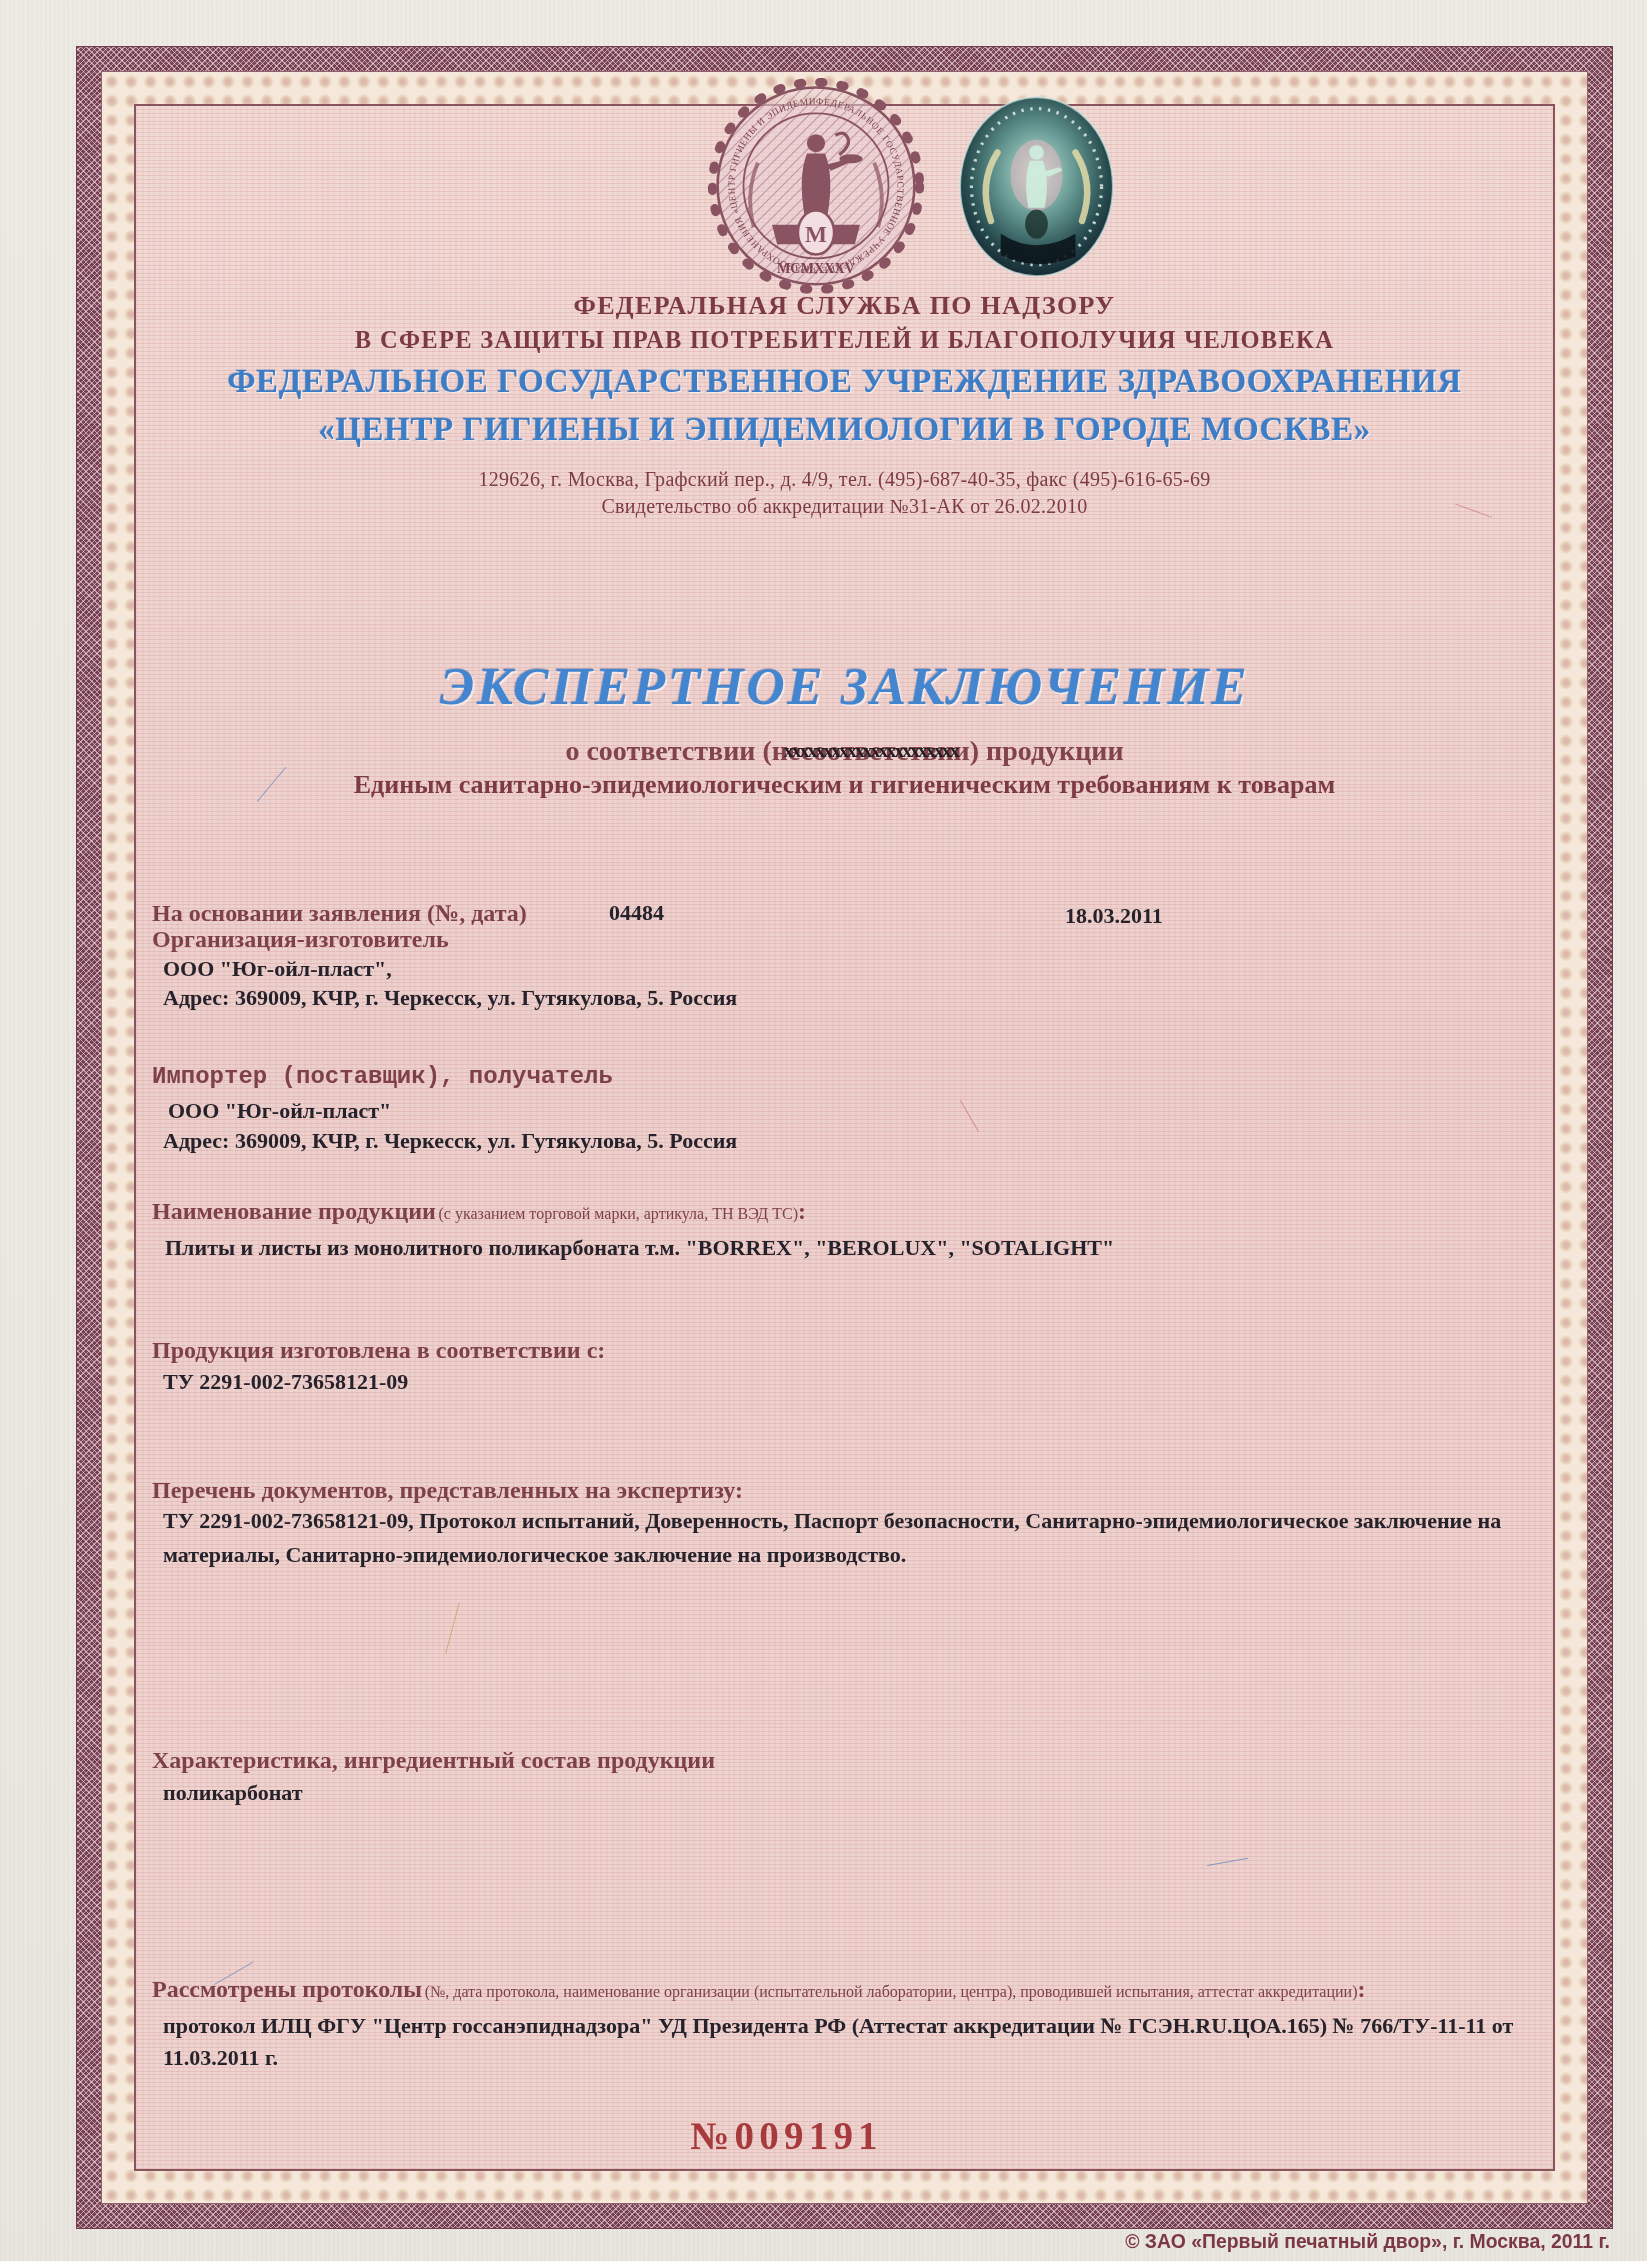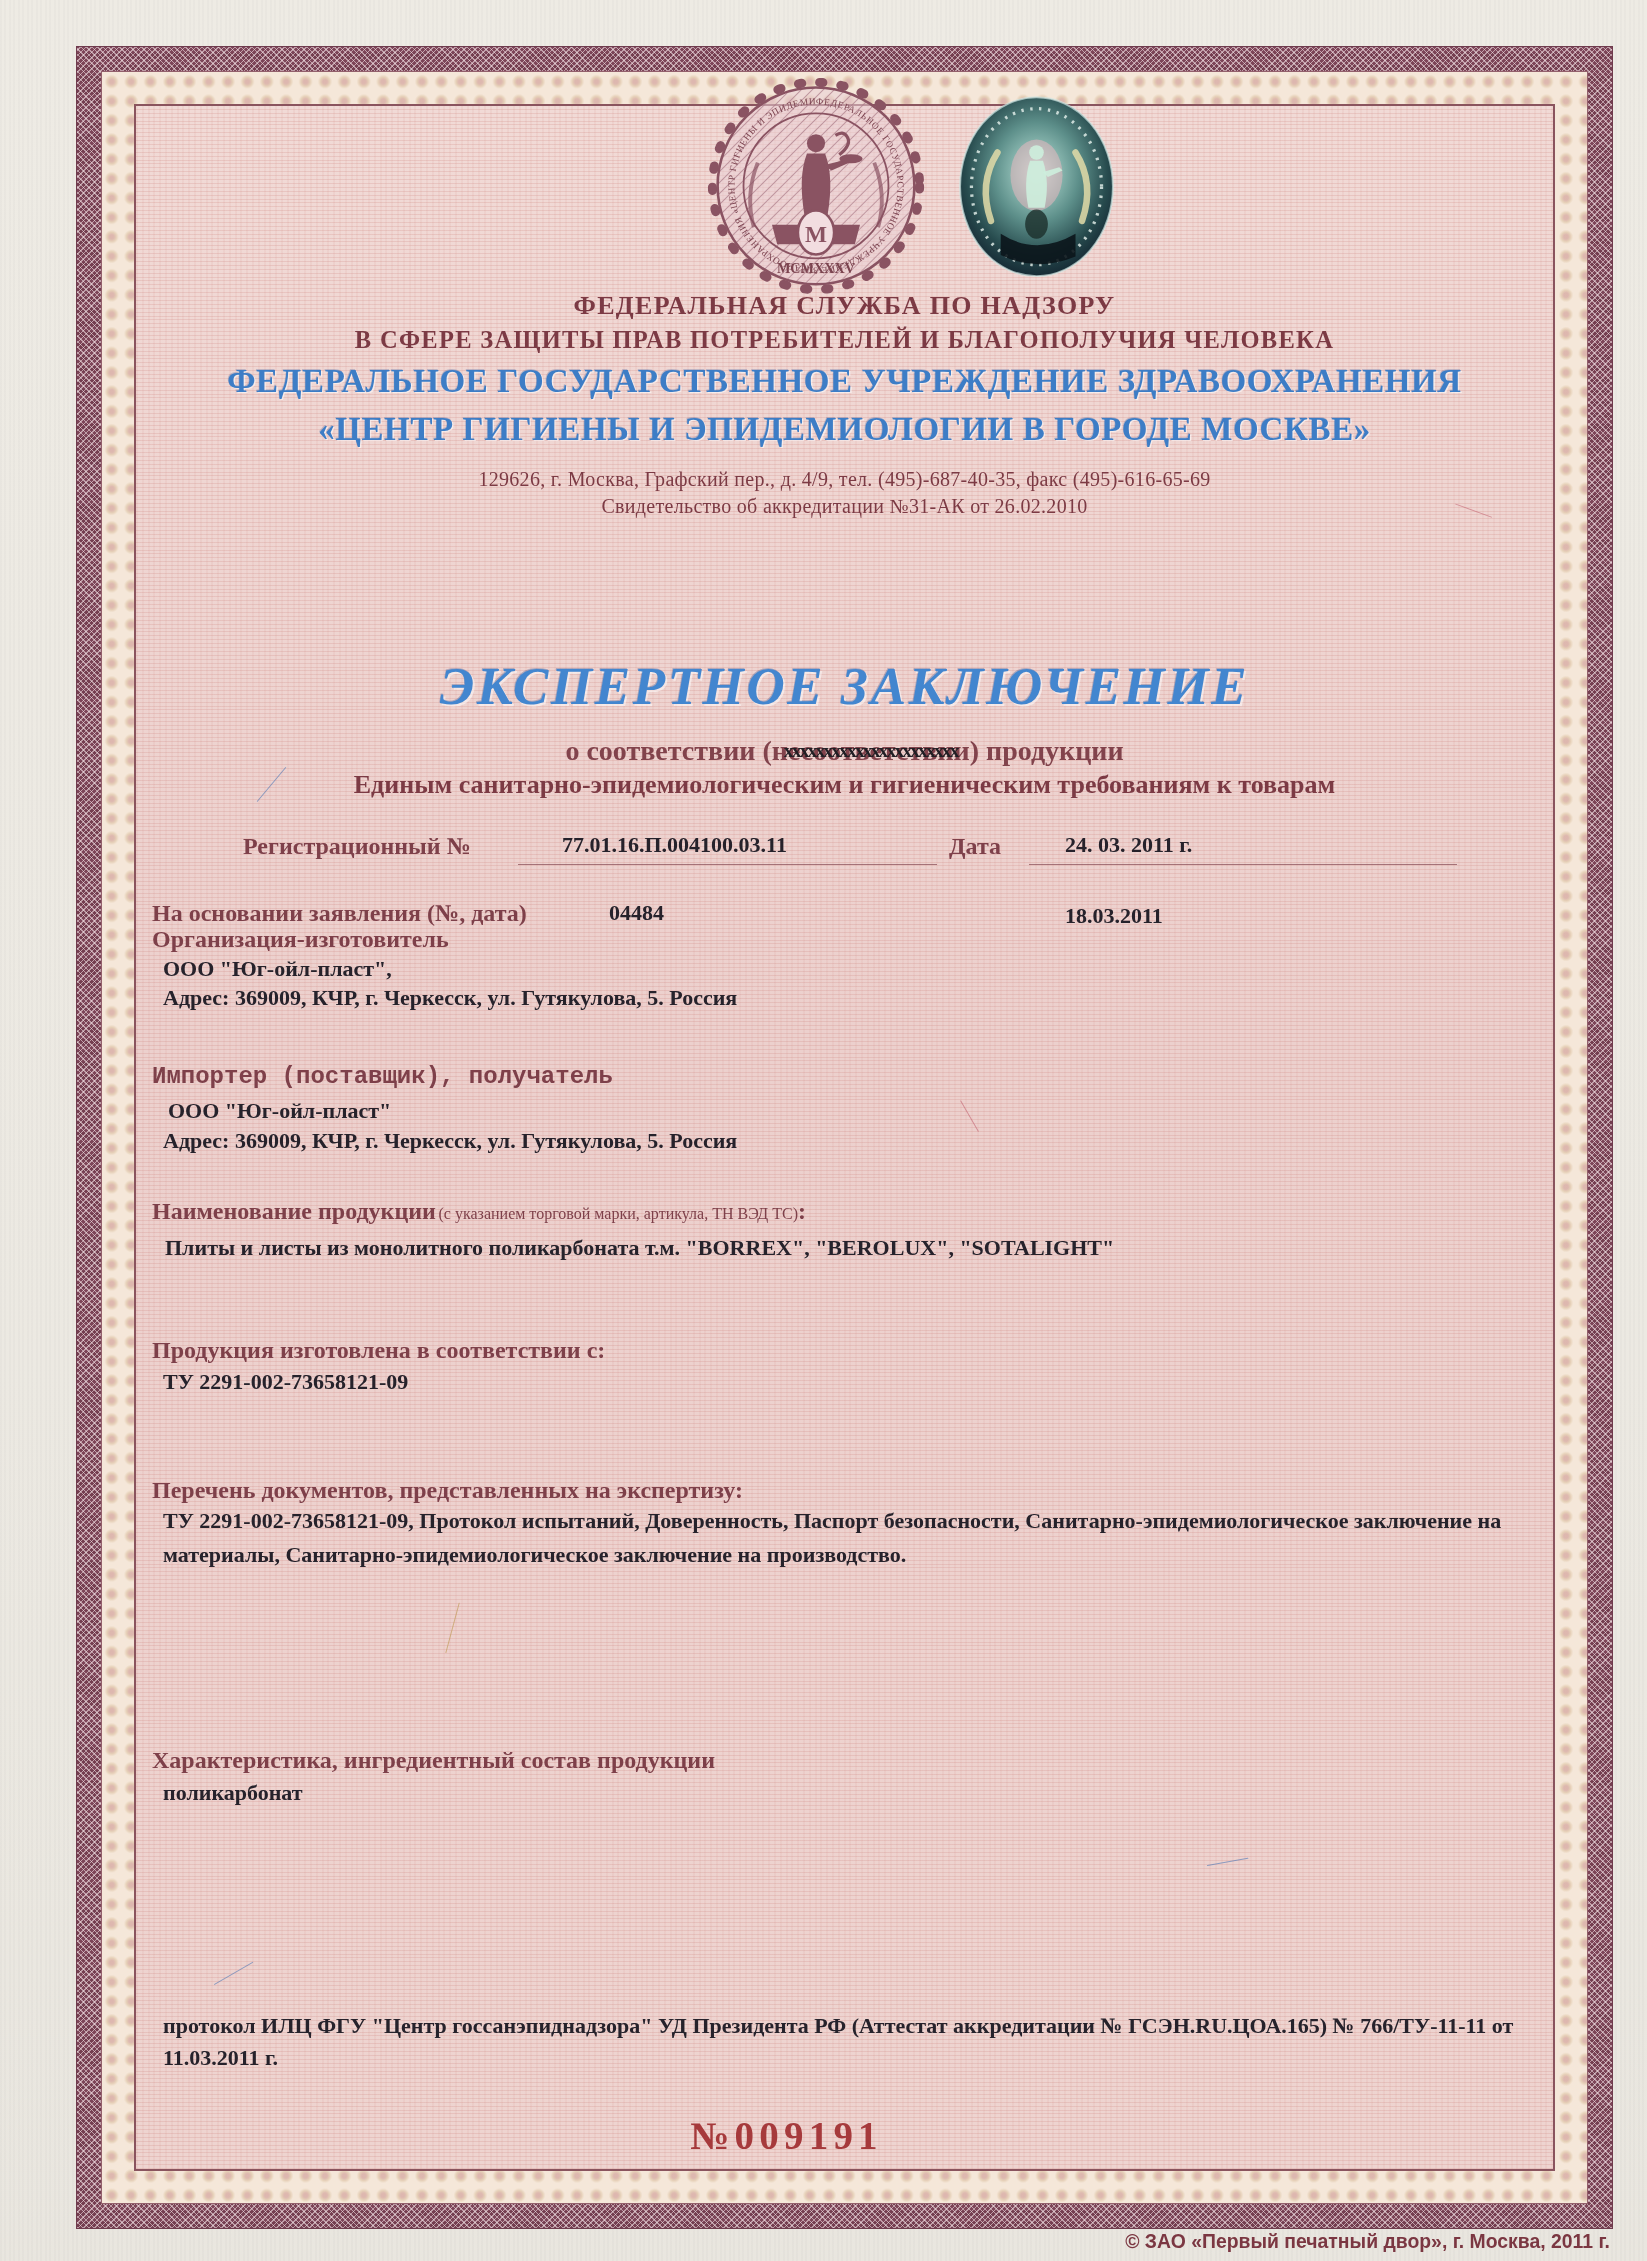--- a/index.html
+++ b/index.html
@@ -86,28 +86,20 @@
         <div class="c hdr-blue" style="top:305px;">«ЦЕНТР ГИГИЕНЫ И ЭПИДЕМИОЛОГИИ В ГОРОДЕ МОСКВЕ»</div>
         <div class="c addr" style="top:362px;">129626, г. Москва, Графский пер., д. 4/9,  тел. (495)-687-40-35, факс (495)-616-65-69</div>
         <div class="c addr" style="top:389px;">Свидетельство об аккредитации №31-АК от 26.02.2010</div>
 
         <div class="c title-main" style="top:550px;">ЭКСПЕРТНОЕ ЗАКЛЮЧЕНИЕ</div>
         <div class="c title-sub" style="top:629px;">
           <span>о соответствии </span><span class="struck"><span>(несоответствии)</span><span class="xover">хххххххххххххххххххххх</span></span><span> продукции</span>
         </div>
         <div class="c title-req" style="top:664px;">Единым санитарно-эпидемиологическим и гигиеническим требованиям к товарам</div>
 
-        <div class="row" style="top:722px;">
-          <span class="lbl" style="left:107px;top:5.2px;">Регистрационный №</span>
-          <span class="val" style="left:426px;top:0;">77.01.16.П.004100.03.11</span>
-          <span class="uline" style="left:382px;top:36px;width:419px;"></span>
-          <span class="lbl" style="left:813px;top:5.2px;">Дата</span>
-          <span class="val" style="left:929px;top:0;">24. 03. 2011 г.</span>
-          <span class="uline" style="left:893px;top:36px;width:428px;"></span>
-        </div>
 
         <div class="row" style="top:790px;">
           <span class="lbl" style="left:16px;top:3.9px;">На основании заявления (№, дата)</span>
           <span class="val" style="left:473px;top:0;">04484</span>
           <span class="val" style="left:929px;top:2.6px;">18.03.2011</span>
         </div>
 
         <div class="lbl" style="top:820px;left:16px;">Организация-изготовитель</div>
         <div class="val" style="top:846px;left:27px;">ООО "Юг-ойл-пласт",</div>
         <div class="val" style="top:875px;left:27px;">Адрес: 369009,  КЧР,  г. Черкесск,  ул. Гутякулова,  5. Россия</div>
@@ -124,20 +116,24 @@
 
         <div class="lbl" style="top:1231px;left:16px;">Продукция изготовлена в соответствии с:</div>
         <div class="val" style="top:1259px;left:27px;">ТУ 2291-002-73658121-09</div>
 
         <div class="lbl" style="top:1371px;left:16px;">Перечень документов, представленных на экспертизу:</div>
         <div class="val" style="top:1398px;left:27px;width:1355px;">ТУ 2291-002-73658121-09,  Протокол испытаний,  Доверенность,  Паспорт безопасности,  Санитарно-эпидемиологическое заключение на материалы,  Санитарно-эпидемиологическое заключение на производство.</div>
 
         <div class="lbl" style="top:1641px;left:16px;">Характеристика, ингредиентный состав продукции</div>
         <div class="val" style="top:1670px;left:27px;">поликарбонат</div>
 
+        <div style="top:1870px;left:16px;width:1369px;">
+          <span class="lbl">Рассмотрены протоколы</span>
+          <span class="note">(№, дата протокола, наименование организации (испытательной лаборатории, центра), проводившей испытания, аттестат аккредитации)</span><span class="lbl">:</span>
+        </div>
         <div class="val" style="top:1904px;left:27px;width:1360px;line-height:1.45;">протокол ИЛЦ ФГУ "Центр госсанэпиднадзора" УД Президента РФ (Аттестат аккредитации № ГСЭН.RU.ЦОА.165) № 766/ТУ-11-11 от 11.03.2011 г.</div>
 
         <div class="c serial" style="top:2007px;margin-left:-58px;">№009191</div>
 
       </div>
     </div>
   </div>
 
   <svg class="seal" viewBox="0 0 200 180">
     <defs>

